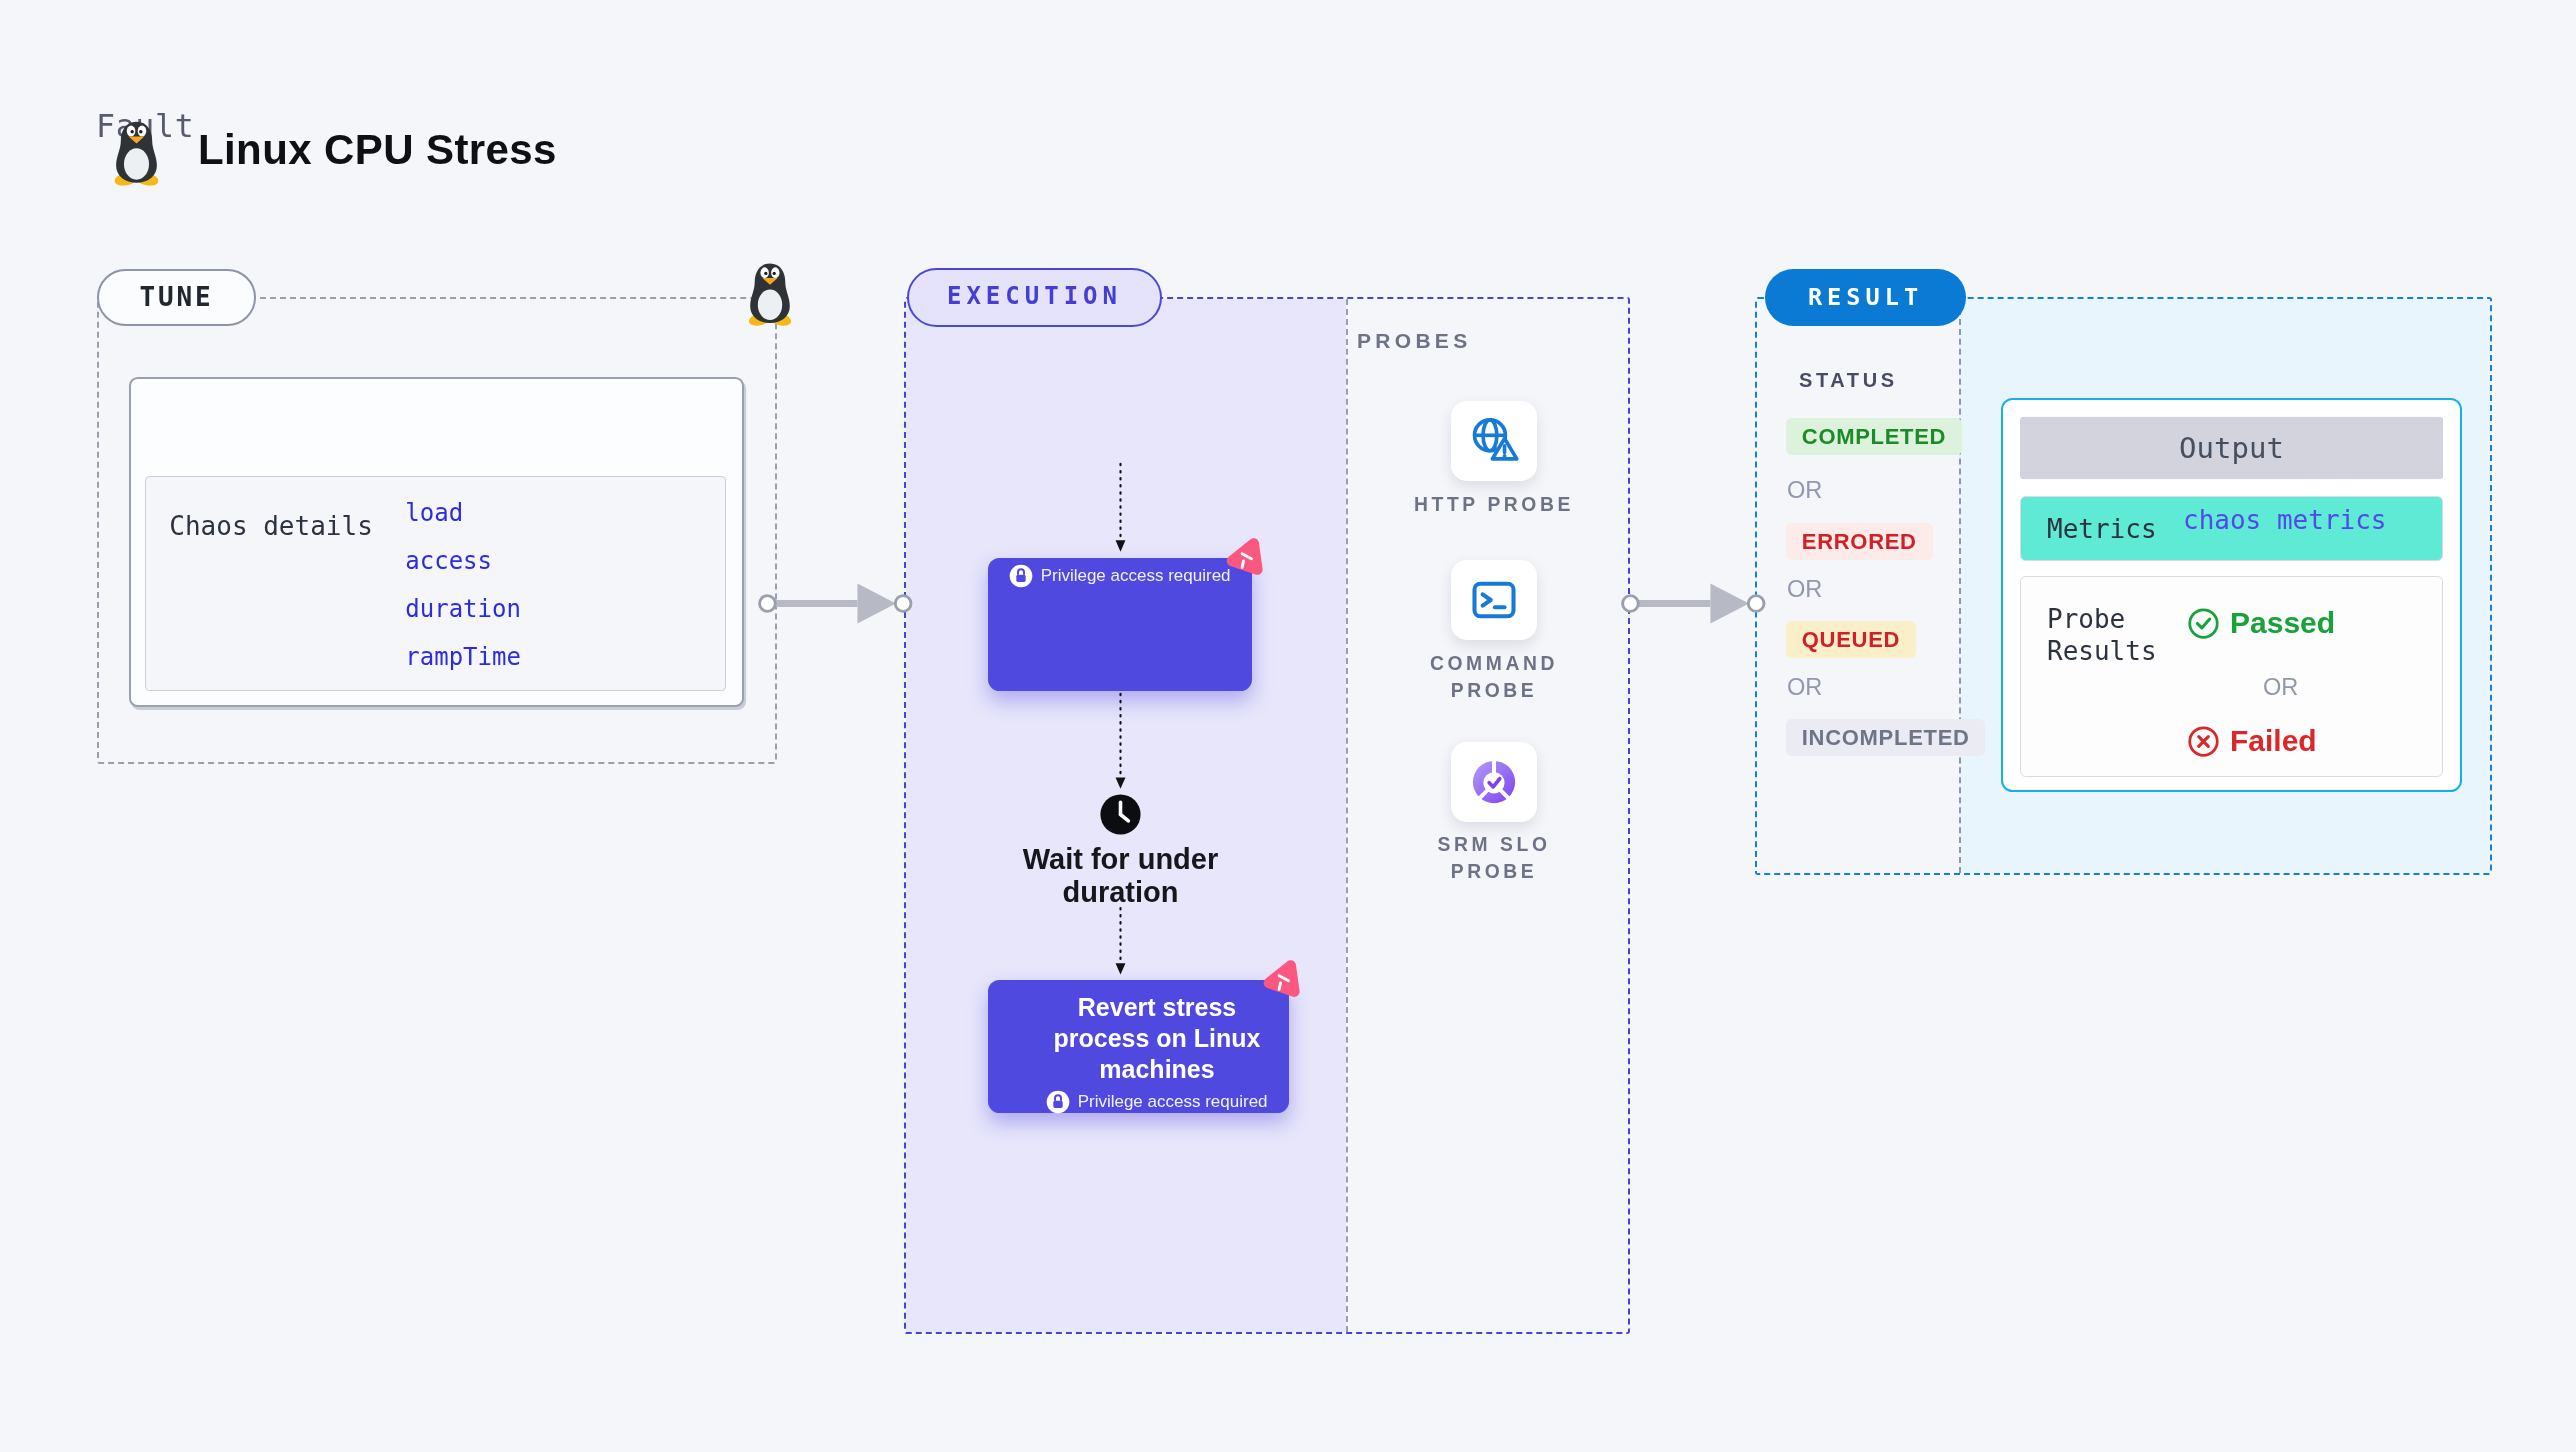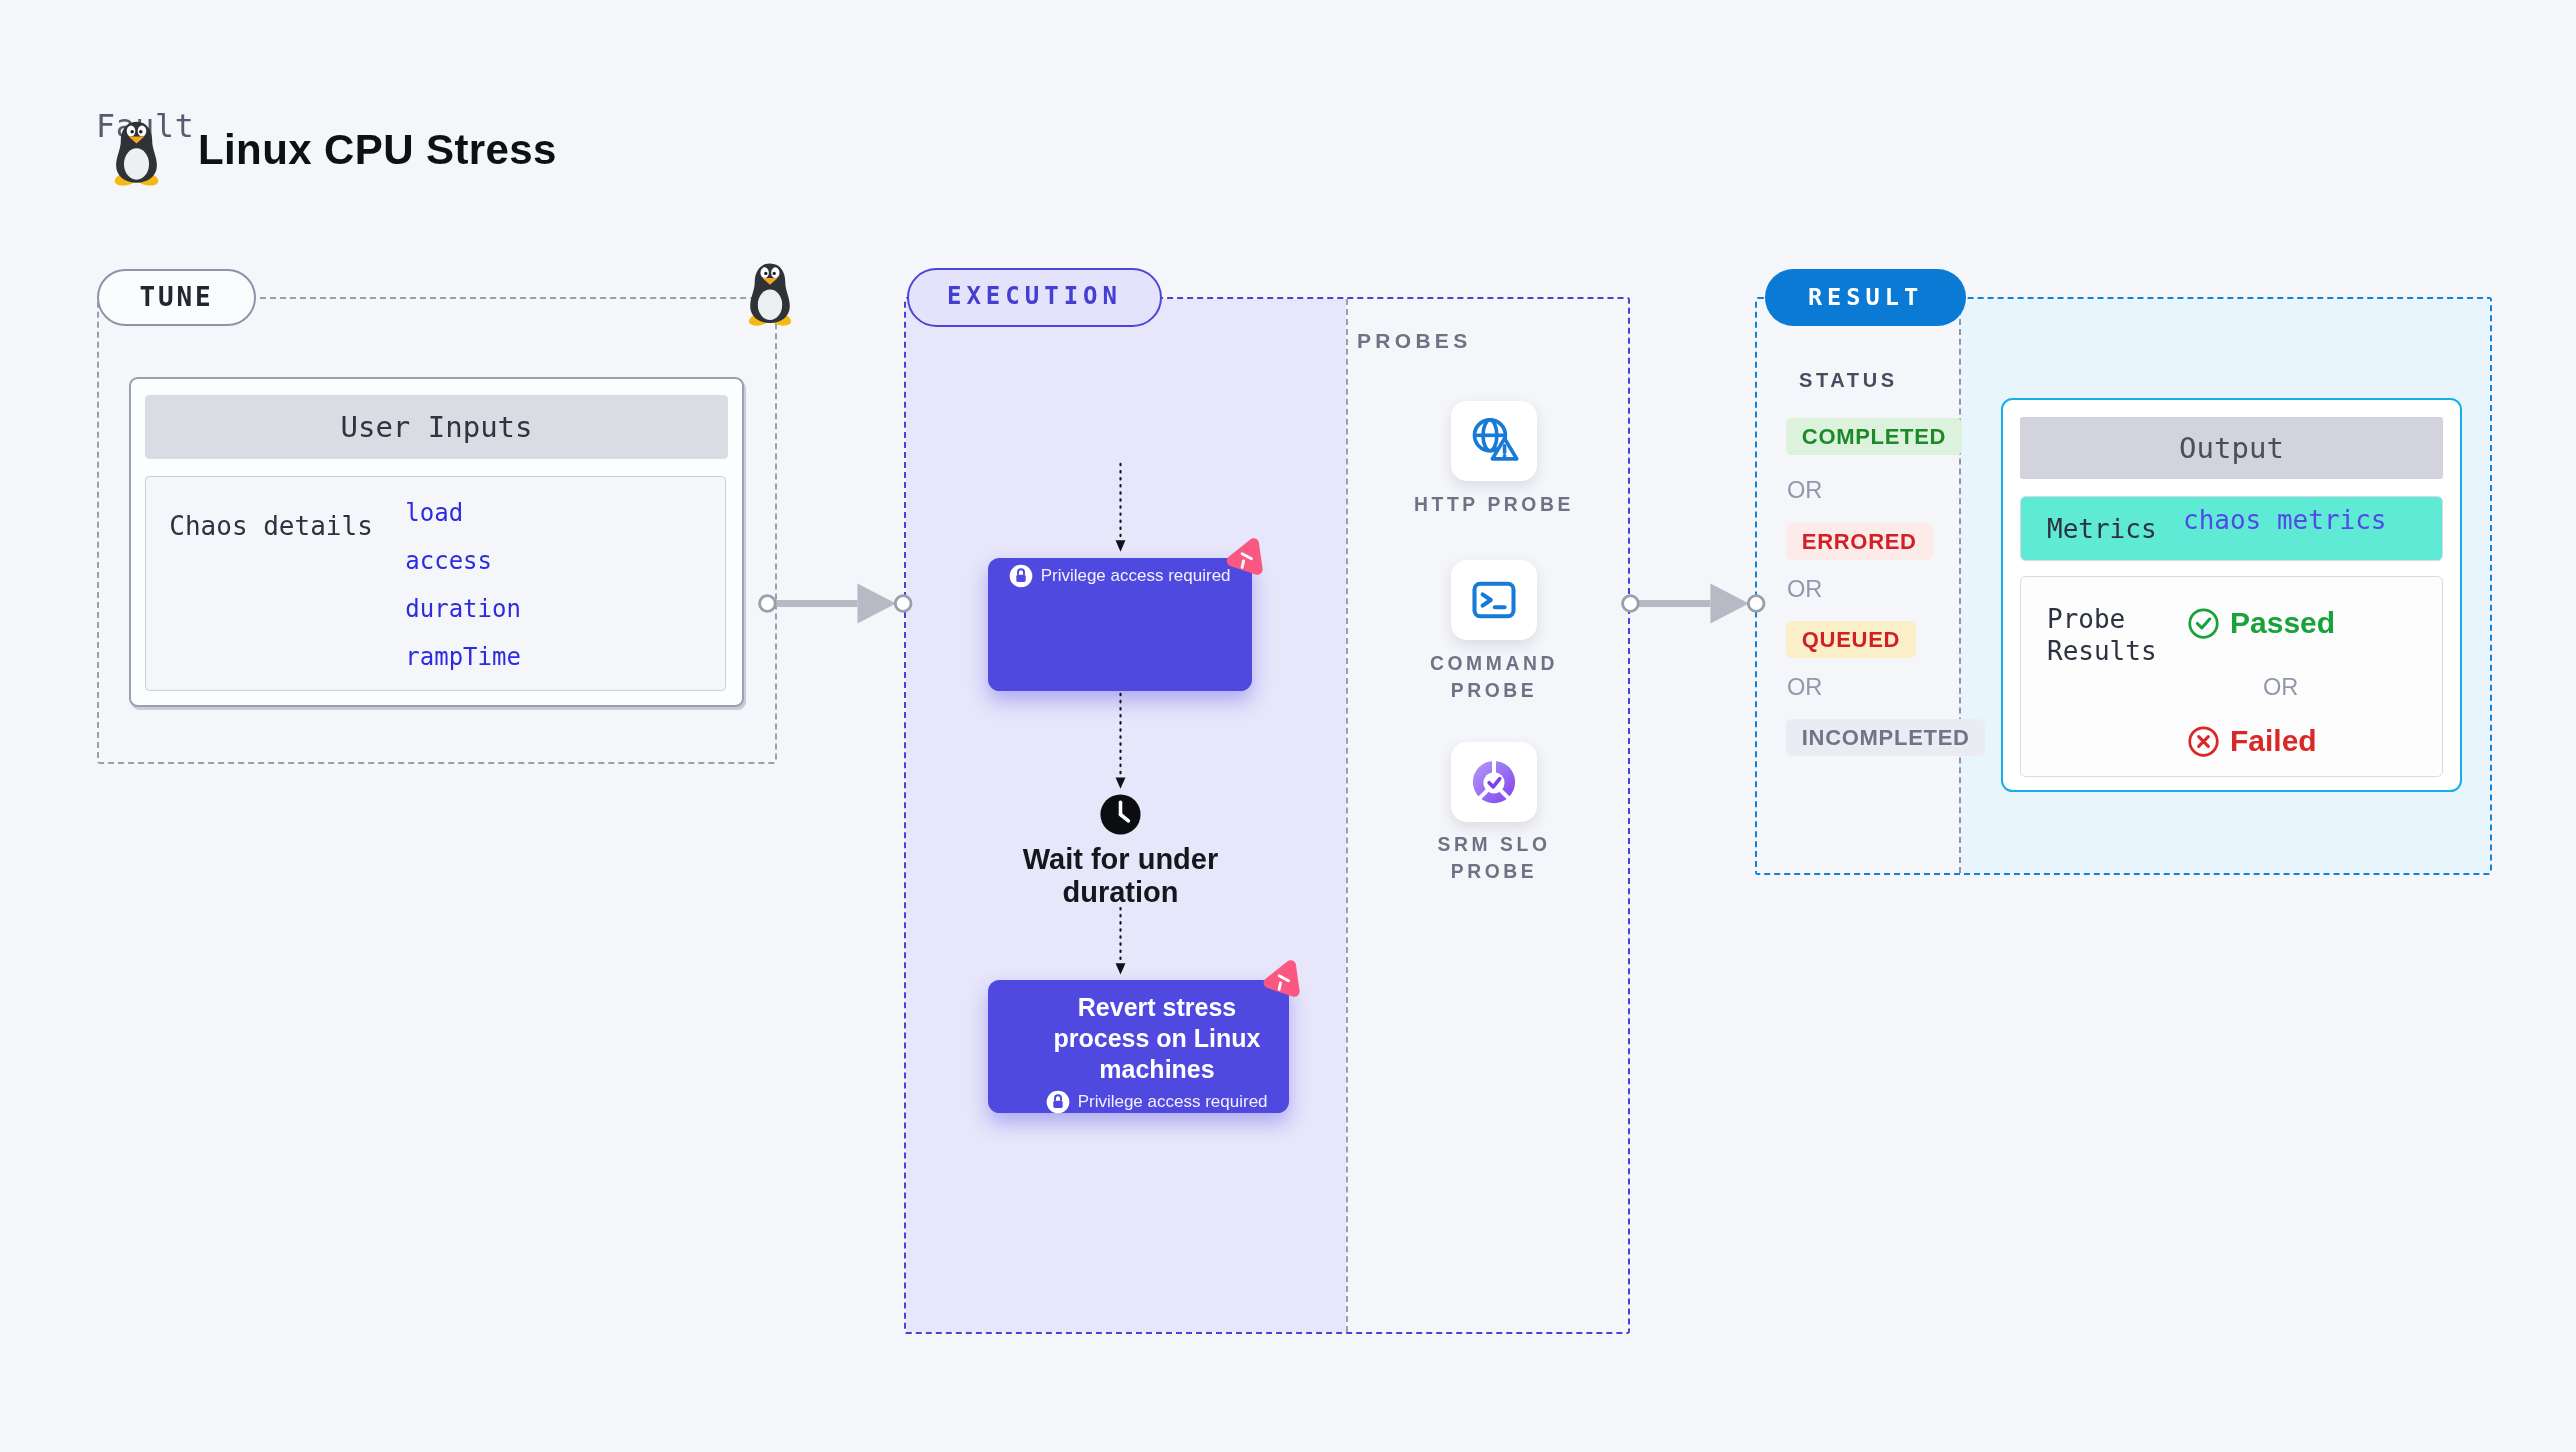--- a/index.html
+++ b/index.html
@@ -183,21 +183,20 @@
     </svg>
   <div class="abs page-title">Linux CPU Stress</div>
 
   <div class="abs tune-dashed"></div>
   <div class="abs pill pill-tune">TUNE</div>
   <svg class="abs tux-sm" viewBox="0 0 70 90" width="50" height="64">
       <use href="#tux"></use>
     </svg>
 
   <div class="abs ui-card">
-    <div class="ui-card-header mono">User Inputs</div>
     <div class="ui-card-body">
       <div class="chaos-label mono">Chaos details</div>
       <span class="input-link il-0 mono">load</span>
       <span class="input-link il-1 mono">access</span>
       <span class="input-link il-2 mono">duration</span>
       <span class="input-link il-3 mono">rampTime</span>
     </div>
   </div>
 
   <svg class="abs flow-arrow arrow-1" width="160" height="43" viewBox="0 0 224 60">

